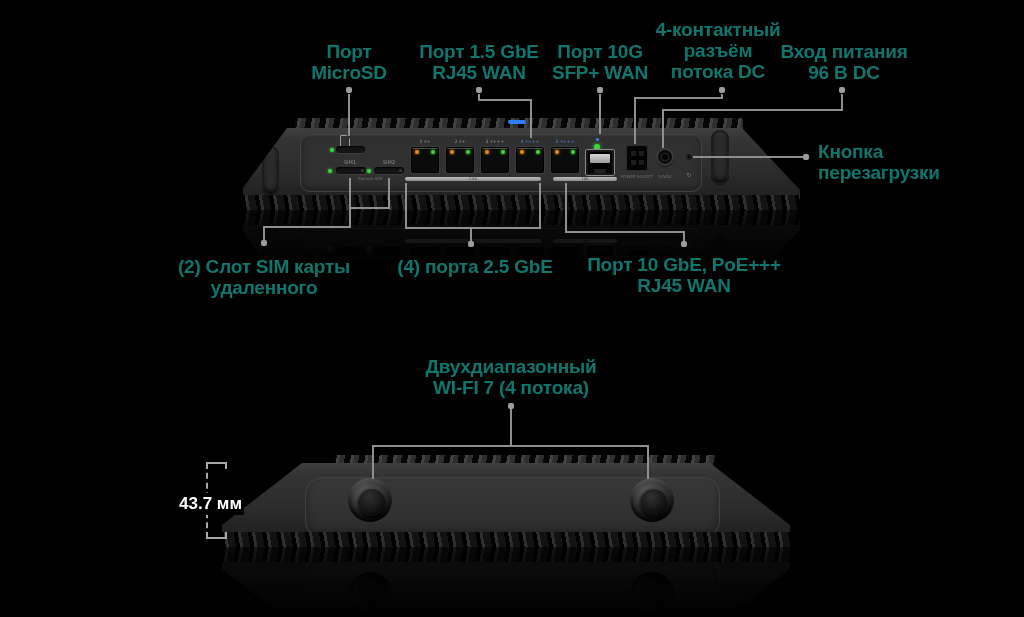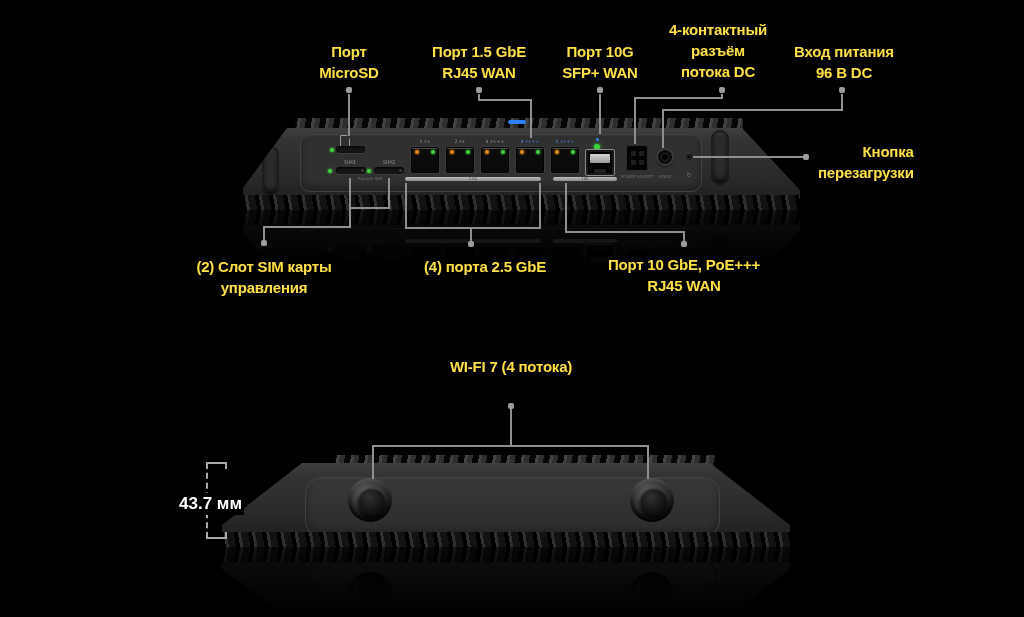--- a/index.html
+++ b/index.html
@@ -1,22 +1,22 @@
 <!DOCTYPE html>
 <html><head>
 <meta charset="utf-8">
 <style>
   html,body{margin:0;padding:0;background:#000;}
   #stage{position:relative;width:1024px;height:617px;background:#000;overflow:hidden;
          font-family:"Liberation Sans",sans-serif;}
   
-  .lbl{position:absolute;color:#fde047;font-weight:bold;font-size:15px;line-height:21px;
+  .lbl{position:absolute;color:#0f766e;font-weight:bold;font-size:19px;line-height:21px;
        letter-spacing:-0.2px;text-align:center;transform:translateX(-50%);
        white-space:nowrap;z-index:4;}
-  .lbl.la{transform:none;text-align:right;}
+  .lbl.la{transform:none;text-align:left;}
   .lbl span{display:block;}
   
   .cl{position:absolute;background:#8f8f8f;z-index:3;}
   .dot{position:absolute;width:6px;height:6px;background:#9c9c9c;border-radius:2px;z-index:4;}
   
   .dev{position:absolute;z-index:2;}
   .teeth{position:absolute;height:13px;border-radius:3px 3px 0 0;
     background:repeating-linear-gradient(100deg,#060606 0 3px,#424242 3px 6px,#2e2e2e 6px 11px,#060606 11px 14px);}
   .body{position:absolute;left:0;right:0;bottom:0;
     background:linear-gradient(180deg,#3f3f3f 0,#343434 14%,#2b2b2b 55%,#1c1c1c 100%);}
@@ -312,30 +312,31 @@
   <div class="lbl" style="left:844px;top:41px;">
     <span>Вход питания</span>
       <span>96 В DC</span>
     </div>
   <div class="lbl la" style="left:818px;top:141px;">
     <span>Кнопка</span>
       <span>перезагрузки</span>
     </div>
   <div class="lbl" style="left:264px;top:256px;">
     <span>(2) Слот SIM карты</span>
-      <span>управления</span>
-    </div>
-  <div class="lbl" style="left:485px;top:256px;">
+      <span>удаленного</span>
+    </div>
+  <div class="lbl" style="left:475px;top:256px;">
     <span>(4) порта 2.5 GbE</span>
     </div>
   <div class="lbl" style="left:684px;top:254px;">
     <span>Порт 10 GbE, PoE+++</span>
       <span>RJ45 WAN</span>
     </div>
   <div class="lbl" style="left:511px;top:356px;">
+    <span>Двухдиапазонный</span>
       <span>WI-FI 7 (4 потока)</span>
     </div>
 
   <div class="dimline" style="left:206px;top:463px;height:75px;"></div>
   <div class="dimtick" style="left:206px;top:462px;width:21px;height:2px;"></div>
   <div class="dimtick" style="left:225px;top:462px;width:2px;height:7px;"></div>
   <div class="dimtick" style="left:206px;top:537px;width:21px;height:2px;"></div>
   <div class="dimtick" style="left:225px;top:532px;width:2px;height:7px;"></div>
   <div class="dimtext" style="left:164px;top:493px;width:76px;">43.7 мм</div>
 

